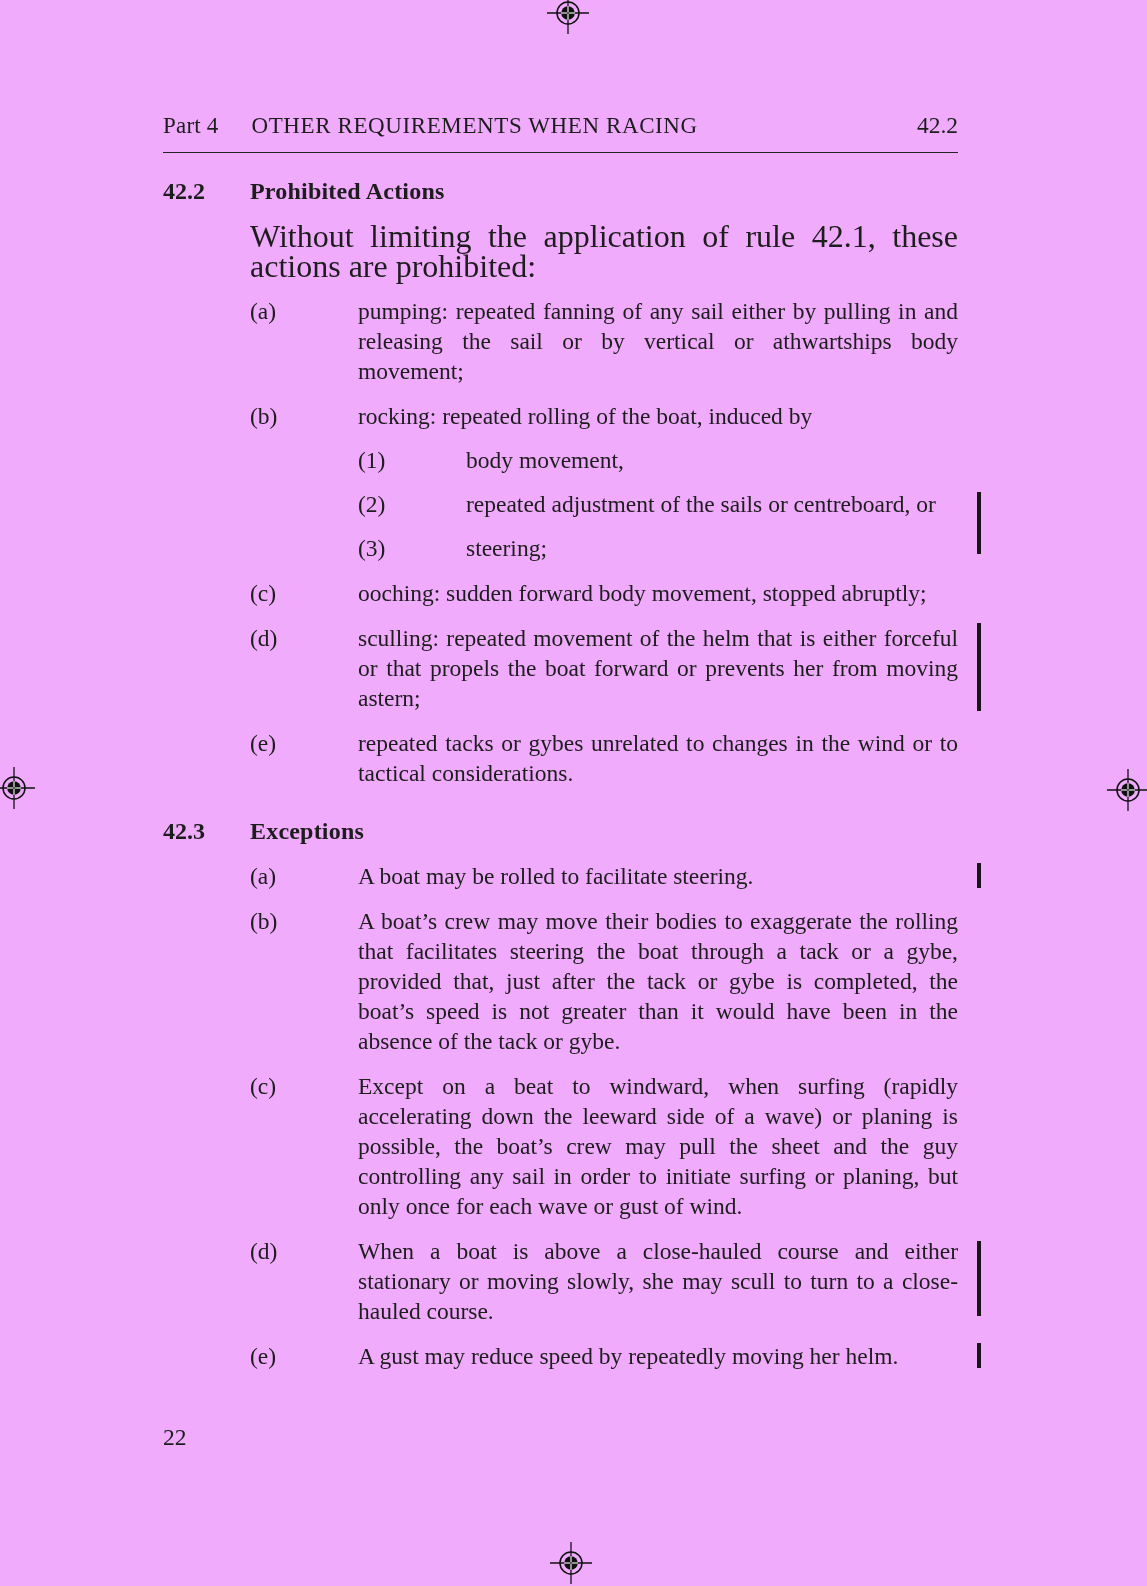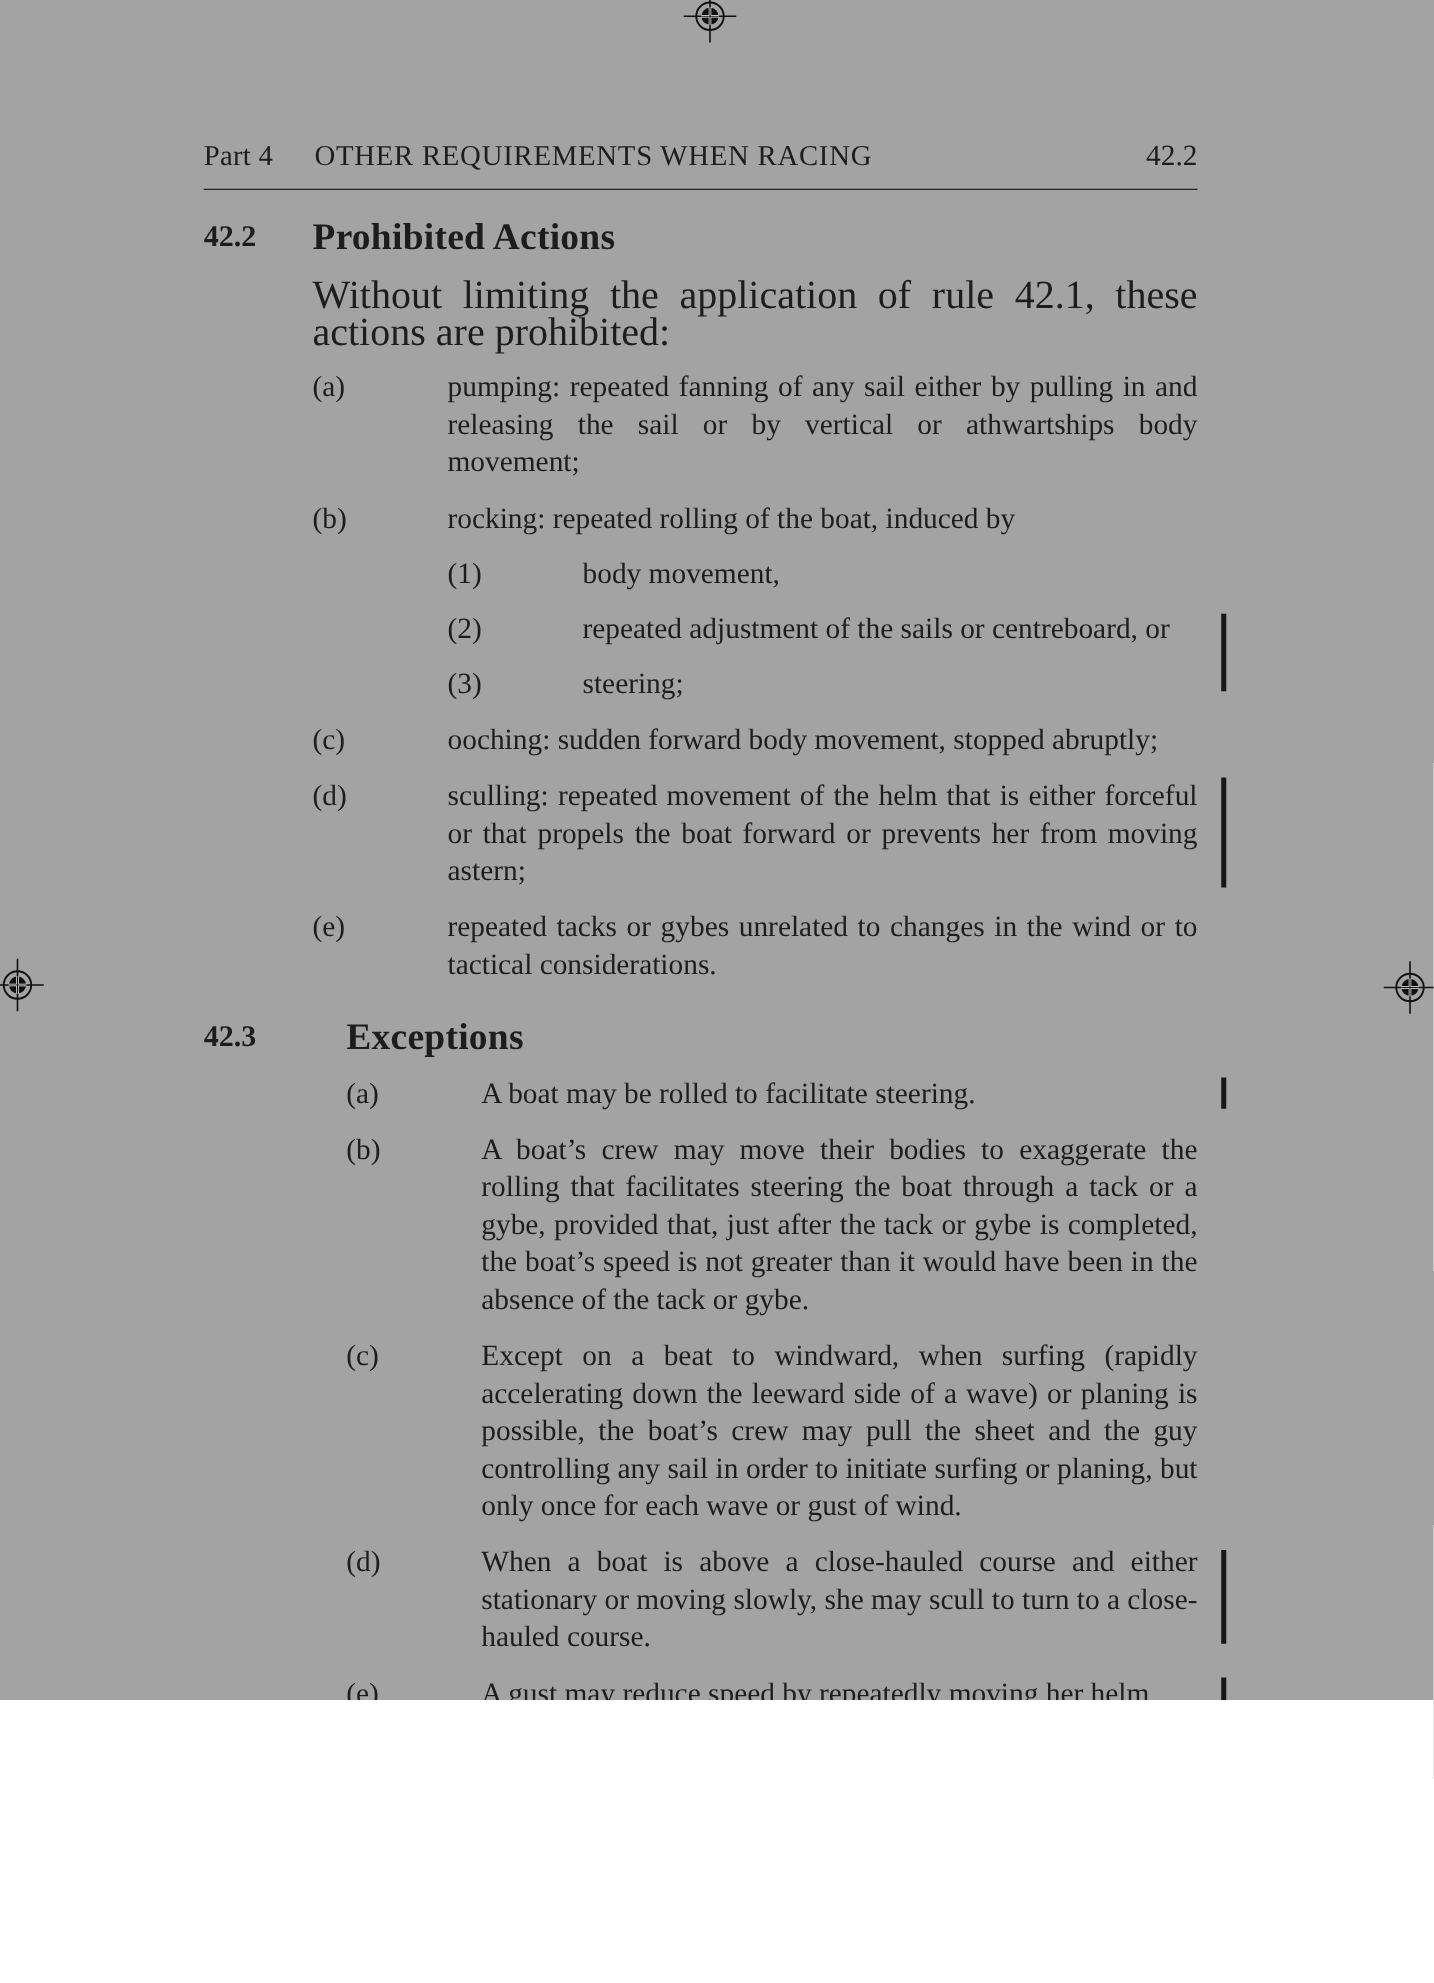--- a/index.html
+++ b/index.html
@@ -1,20 +1,20 @@
 <!DOCTYPE html>
 <html><head>
 <meta charset="utf-8">
 <style>
   html, body { margin:0; padding:0; background:#ffffff; }
   .page {
     position: relative;
     width: 1147px;
-    height: 1360px;
-    background: #a3a3a3;
+    height: 1586px;
+    background: #f0abfc;
     overflow: hidden;
     font-family: "Liberation Serif", "DejaVu Serif", serif;
     color: #1d1d1d;
     box-sizing: border-box;
     padding: 110px 189px 0 163px;
   }
 
   
   .header {
     display: flex;
@@ -23,23 +23,23 @@
     line-height: 30px;
     padding-bottom: 11px;
     border-bottom: 1.6px solid #242424;
   }
   .header .part { letter-spacing: 0.2px; }
   .header .title { margin-left: 33px; letter-spacing: 0.6px; }
   .header .ruleref { margin-left: auto; font-size: 23.5px; }
 
   
   .section { display: grid; grid-template-columns: 87px 1fr; margin-top: 23px; }
-  .section + .section { margin-top: 28px; gap: 27px; }
+  .section + .section { margin-top: 28px; }
   .sec-num { font-weight: bold; font-size: 24px; line-height: 30px; }
-  .sec-heading { margin: 0; font-weight: bold; font-size: 30px; line-height: 30px; letter-spacing: 0.2px; }
+  .sec-heading { margin: 0; font-weight: bold; font-size: 24px; line-height: 30px; letter-spacing: 0.2px; }
   .sec-content { min-width: 0; }
 
   .intro {
     margin: 15px 0 0 0;
     font-size: 32px; line-height: 30px;
     text-align: justify;
   }
 
   .item {
     margin-top: 15px;

